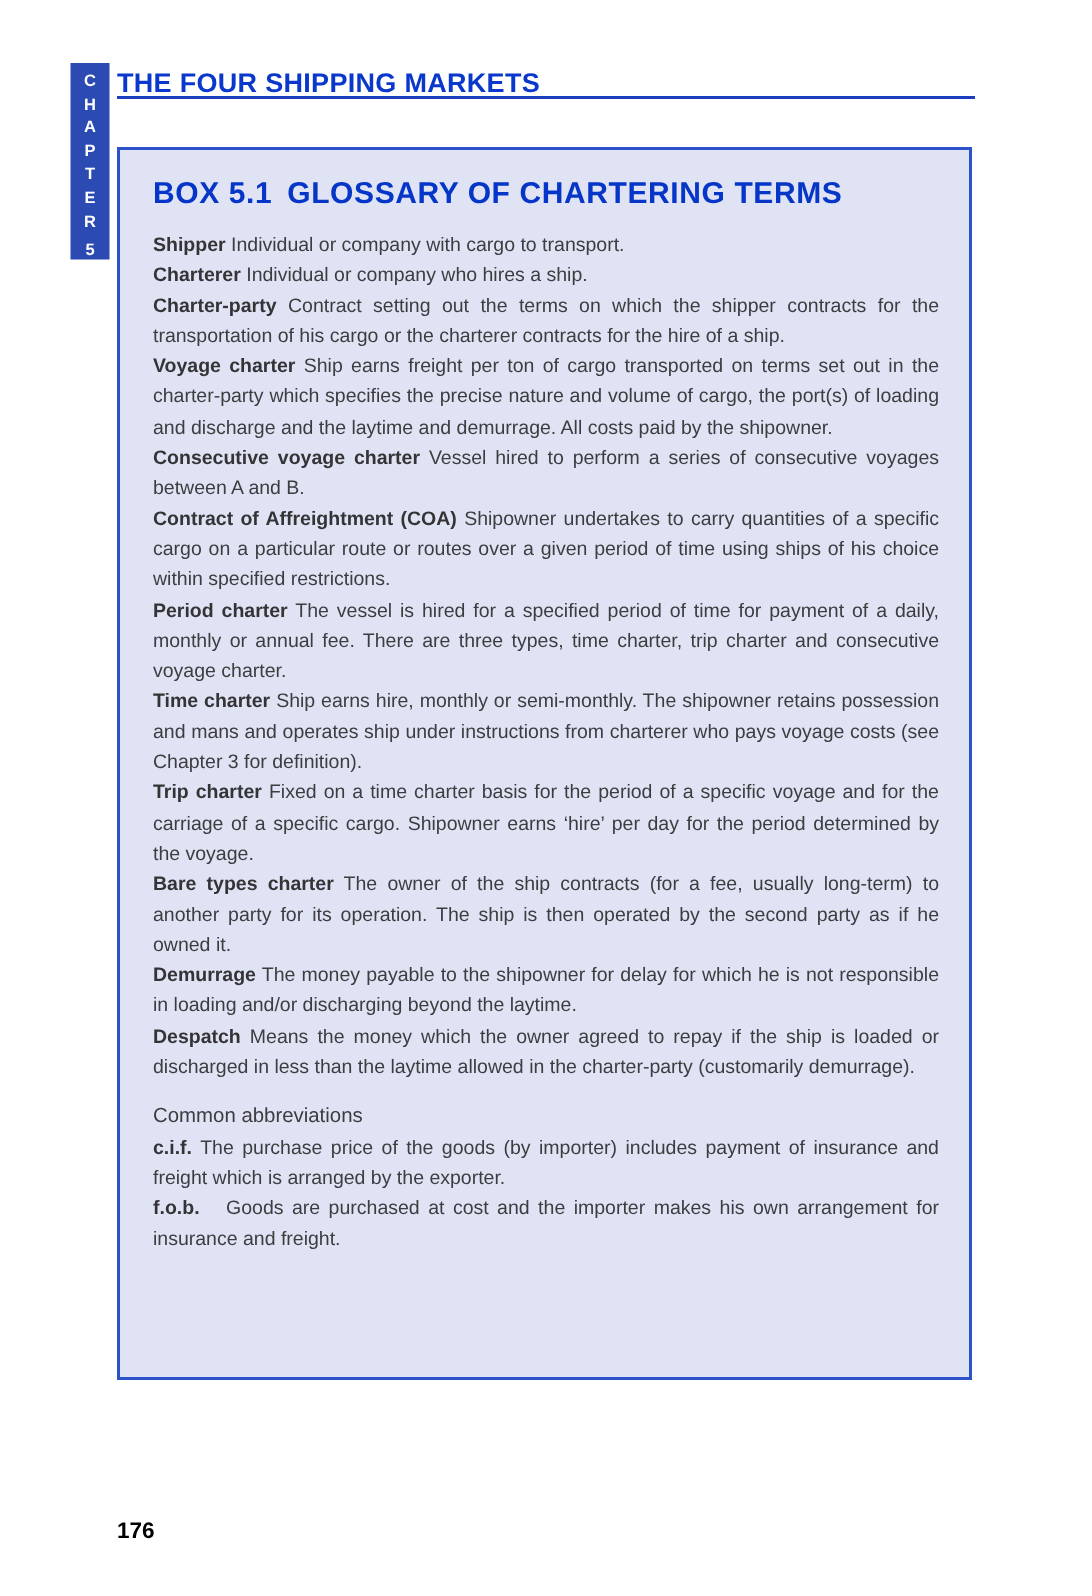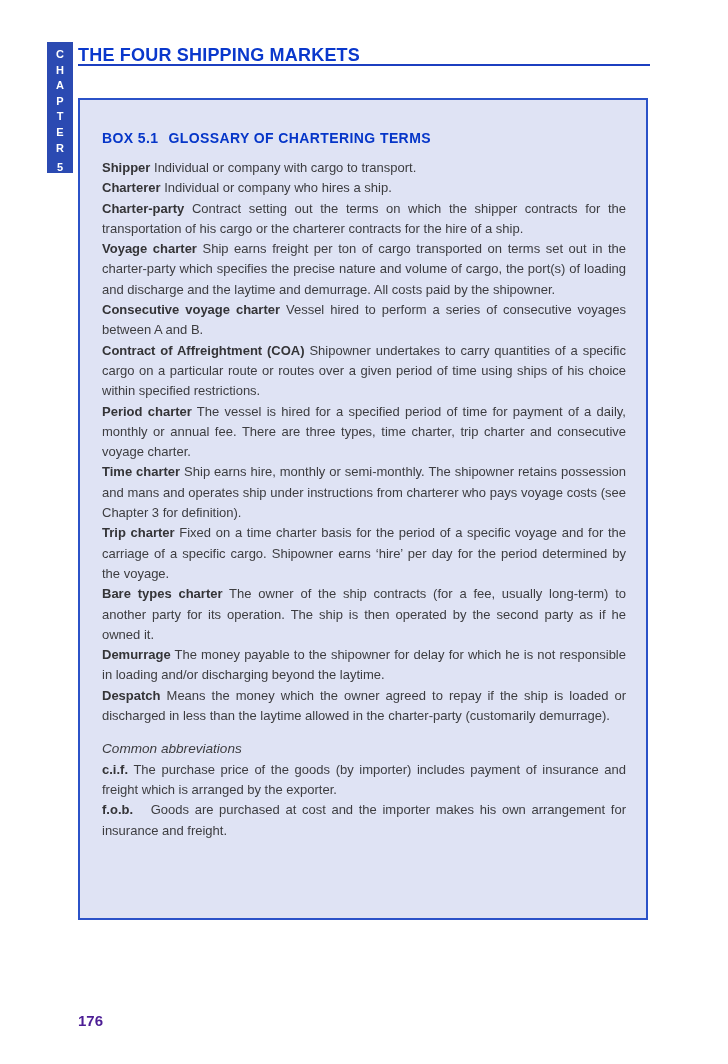--- a/index.html
+++ b/index.html
@@ -61,53 +61,52 @@
     left: 78px;
     top: 98px;
     width: 570px;
     height: 822px;
     background: #dfe3f4;
     border: 2px solid #2b52c8;
     padding: 14px 20px 12px 22px;
     overflow: hidden;
   }
   .box-title {
-    font-size: 14px;
+    font-size: 20px;
     font-weight: bold;
     color: #0636c8;
     letter-spacing: 0.4px;
-    margin-top: 16px;
+    margin-top: 4px;
     margin-bottom: 12px;
   }
   .box-title .title-label { margin-right: 10px; }
 
   .glossary-box p.term {
     font-size: 13px;
     line-height: 20.3px;
     color: #3d3d40;
     text-align: justify;
   }
   .glossary-box p.term b { color: #343437; }
   .abbr-heading {
     font-size: 13.6px;
     line-height: 20.3px;
     color: #3d3d40;
-    font-style: italic;
     margin-top: 13px;
   }
   .abbr-item-1 b { margin-right: 12px; }
 
   
   .page-number {
     position: absolute;
     left: 78px;
     top: 1012px;
     font-size: 15px;
     font-weight: bold;
-    color: #4c1d95;
+    color: #000000;
   }
 </style>
 </head>
 <body>
 
 <div class="page">
 
   <div class="chapter-tab">
     <span>C</span>
     <span>H</span>

